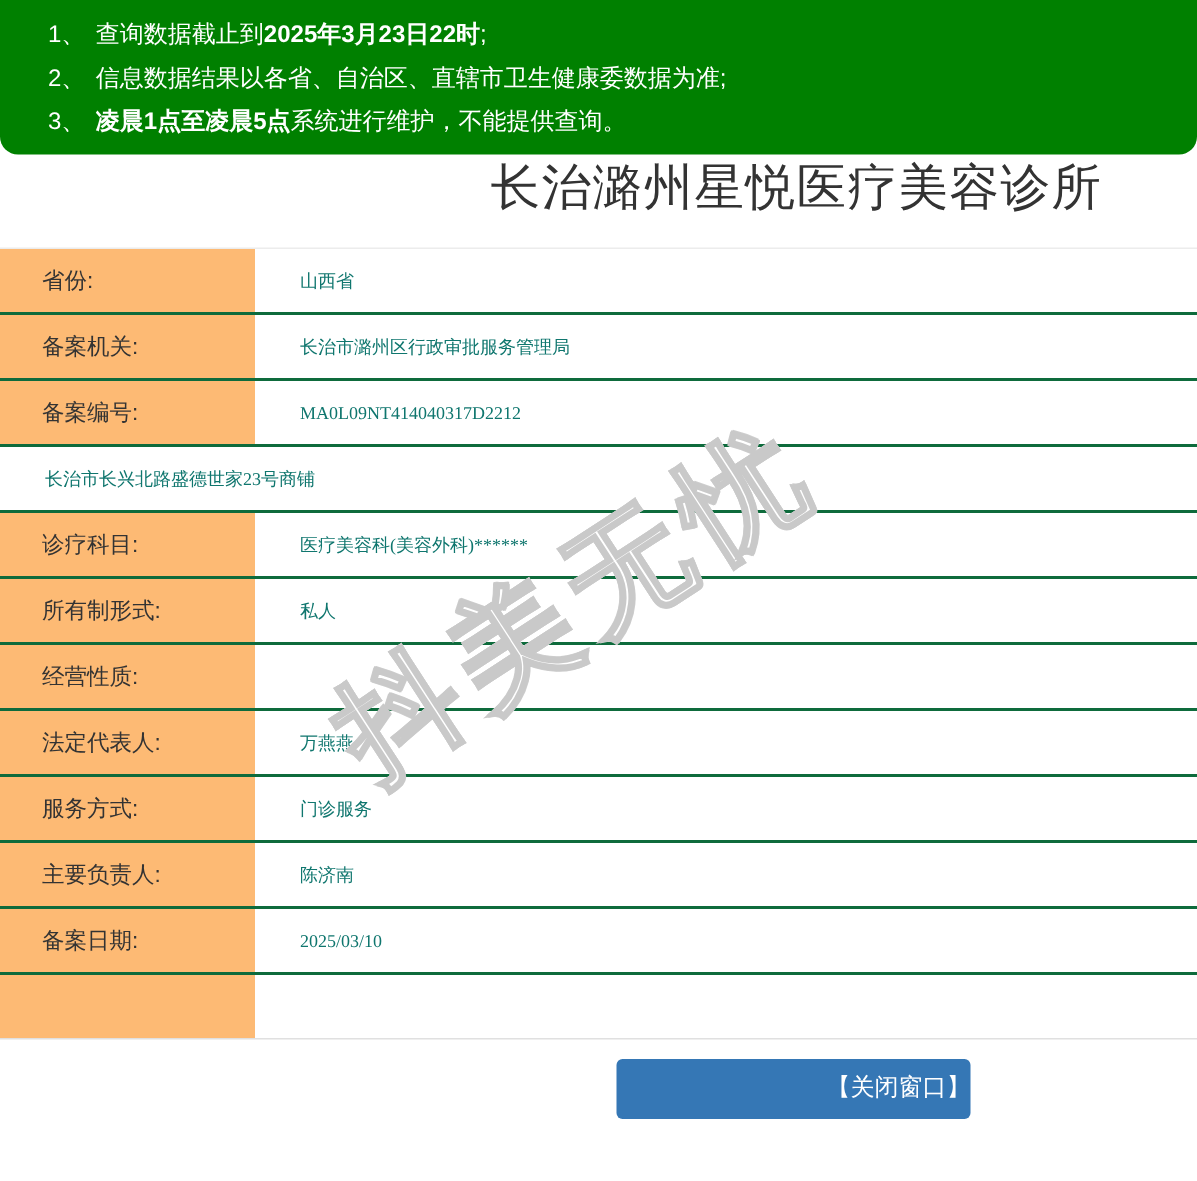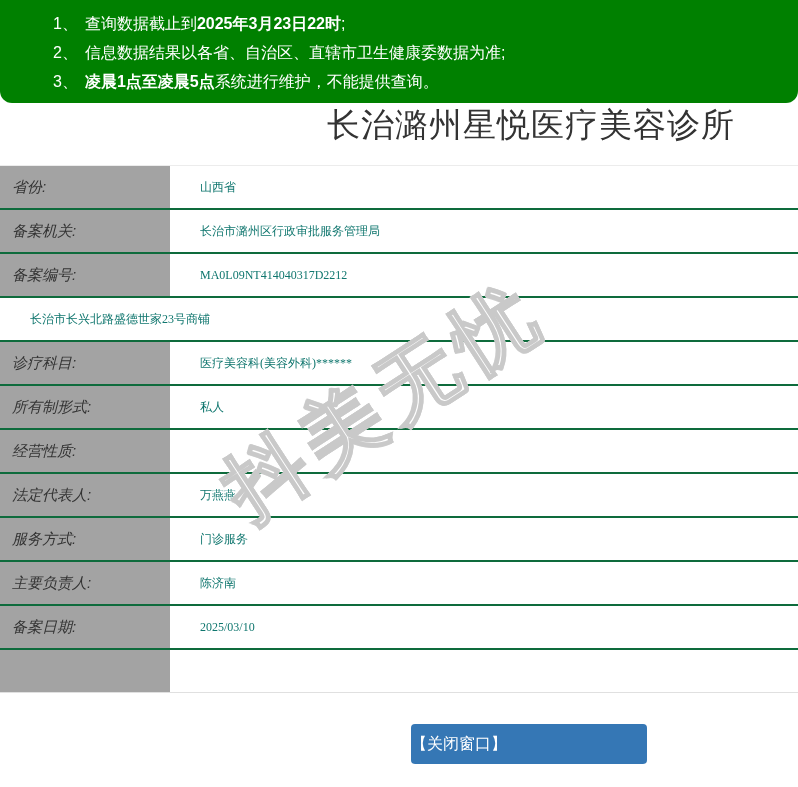--- a/index.html
+++ b/index.html
@@ -8,60 +8,60 @@
     width:798px; height:787px; overflow:hidden; position:relative;
     font-family:"Liberation Sans","DejaVu Sans",sans-serif;
     color:#333333;
   }
   .page { position:relative; width:798px; height:787px; overflow:hidden; background:#fff; }
 
   
   .notice {
     width:798px; height:103px; background:#008000;
     border-radius:0 0 12px 12px;
-    padding:9px 10px 0 53px; color:#ffffff;
+    padding:9px 10px 0 32px; color:#ffffff;
   }
   .notice-line { font-size:16px; line-height:29px; white-space:nowrap; }
   .notice-num { margin-right:7px; }
   .notice-bold { font-weight:bold; }
 
   
   .title-wrap { height:44px; }
   .page-title {
     position:relative; left:132px; text-align:center;
     font-size:33px; font-weight:400; color:#333; letter-spacing:1px;
   }
 
   
   .info-table { margin-top:18px; border-top:1px solid #ececec; }
   .row { display:flex; align-items:stretch; min-height:44px; border-bottom:2px solid #0e6b3c; }
   .row.empty-row { min-height:43px; border-bottom:1px solid #e0e0e0; }
   .cell-label {
-    width:170px; background:#a3a3a3; padding-left:12px;
-    display:flex; align-items:center; font-size:15px; color:#333;font-style:italic;
+    width:170px; background:#fdba74; padding-left:28px;
+    display:flex; align-items:center; font-size:15px; color:#333;
   }
   .cell-value {
     flex:1; padding-left:30px; display:flex; align-items:center;
     font-size:12px; color:#0f766e; background:#ffffff;font-family:Liberation Serif, serif;
   }
 
   
   .watermark {
     position:absolute; left:205px; top:348px; z-index:6;
     font-size:80px; font-weight:bold; letter-spacing:10px; white-space:nowrap;
     color:#ffffff;
     -webkit-text-stroke:2px #c9c9c9;
     text-shadow:1px 1px 0 #cfcfcf,-1px -1px 0 #cfcfcf,1px -1px 0 #cfcfcf,-1px 1px 0 #cfcfcf;
     transform:rotate(-33deg);
     pointer-events:none;
   }
   .close-button {
-    position:absolute; left:411px; top:31px; width:236px; height:40px;
+    position:absolute; left:411px; top:13px; width:236px; height:40px;
     background:#3577b5; border:none; border-radius:4px;
-    color:#ffffff; font-size:16px; text-align:left; line-height:34px;
+    color:#ffffff; font-size:16px; text-align:right; line-height:34px;
     font-family:inherit; cursor:pointer;
   }
   .footer-area { position:relative; height:47px; }
 </style>
 </head>
 <body>
 
 <div class="page">
 
   <div class="notice">

